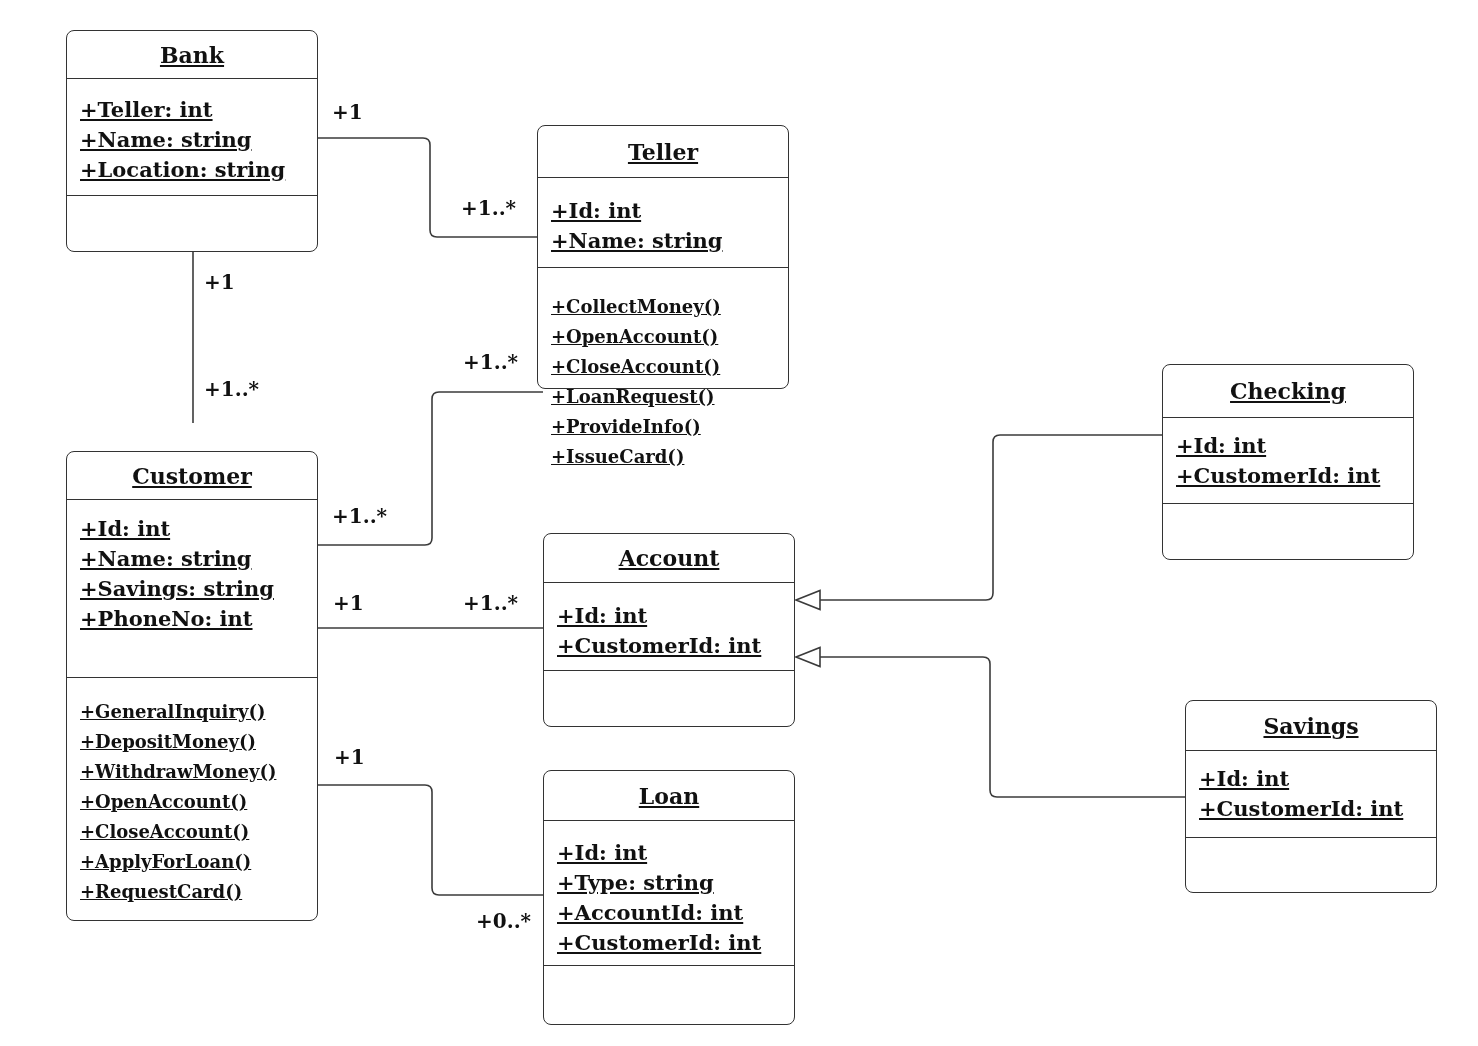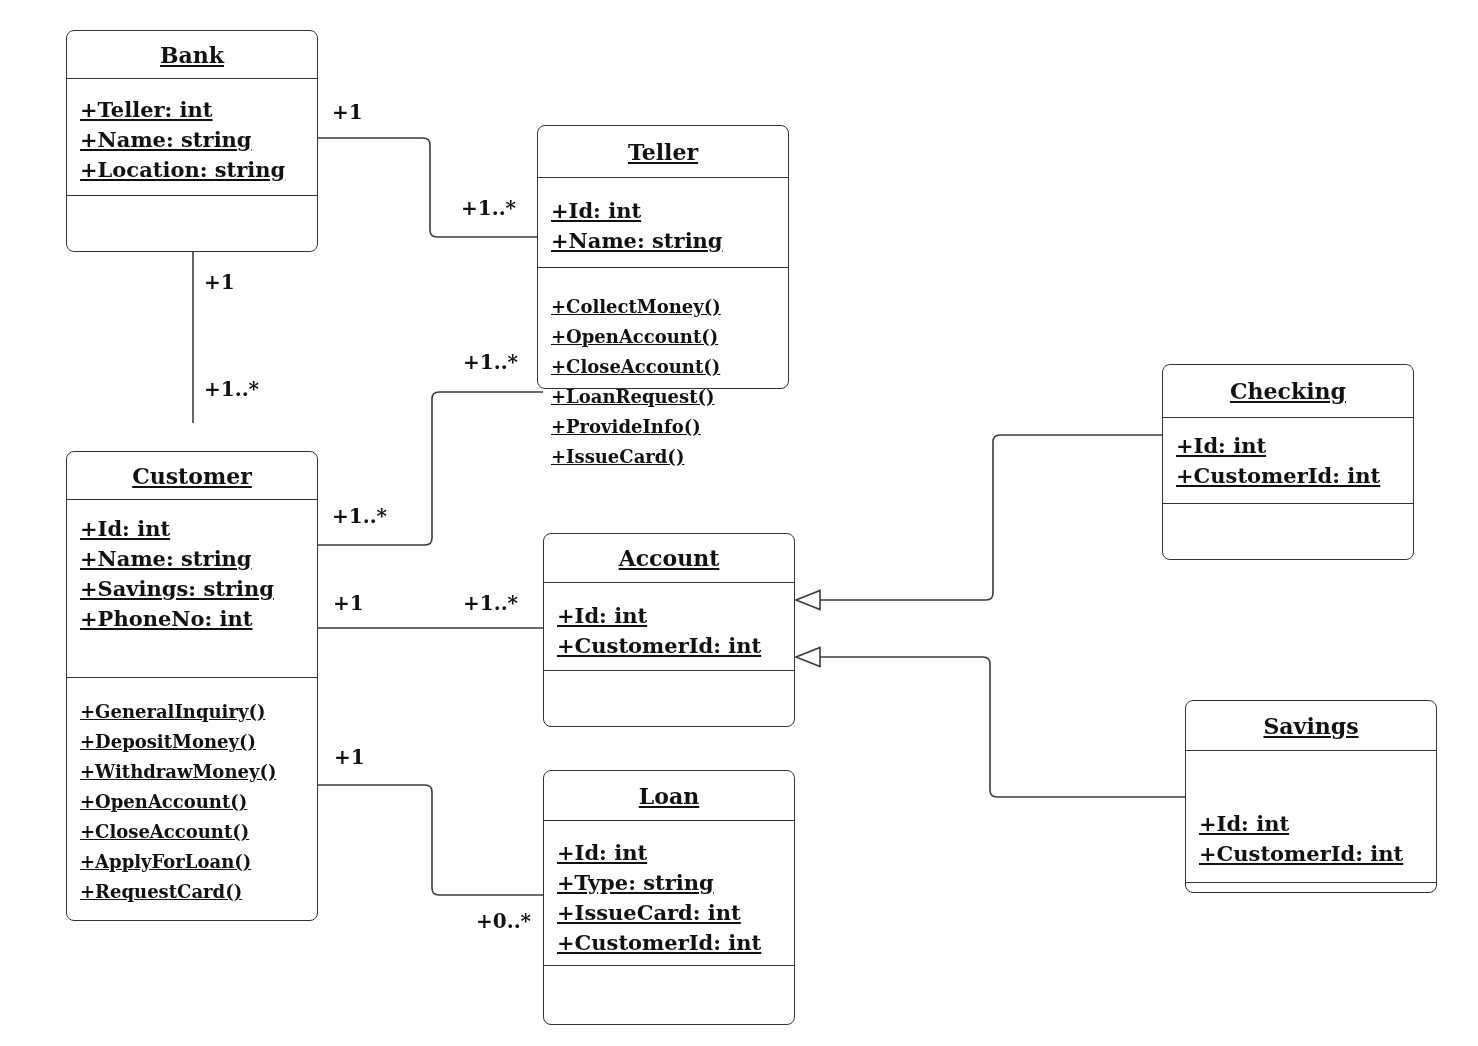--- a/index.html
+++ b/index.html
@@ -133,36 +133,36 @@
         <div>+CustomerId: int</div>
       </div>
     <div class="uml-methods" style="padding-top:8px;"></div>
   </div>
 
   <div class="uml-class" style="left:543px; top:770px; width:252px; height:255px;">
     <div class="uml-title" style="height:50px;">Loan</div>
     <div class="uml-attrs" style="height:145px; padding-top:17px;">
         <div>+Id: int</div>
         <div>+Type: string</div>
-        <div>+IssueCard: int</div>
+        <div>+AccountId: int</div>
         <div>+CustomerId: int</div>
       </div>
     <div class="uml-methods" style="padding-top:8px;"></div>
   </div>
 
   <div class="uml-class" style="left:1162px; top:364px; width:252px; height:196px;">
     <div class="uml-title" style="height:53px;">Checking</div>
     <div class="uml-attrs" style="height:86px; padding-top:13px;">
         <div>+Id: int</div>
         <div>+CustomerId: int</div>
       </div>
     <div class="uml-methods" style="padding-top:8px;"></div>
   </div>
 
-  <div class="uml-class" style="left:1185px; top:700px; width:252px; height:193px;gap:45px;">
+  <div class="uml-class" style="left:1185px; top:700px; width:252px; height:193px;">
     <div class="uml-title" style="height:50px;">Savings</div>
     <div class="uml-attrs" style="height:87px; padding-top:13px;">
         <div>+Id: int</div>
         <div>+CustomerId: int</div>
       </div>
     <div class="uml-methods" style="padding-top:8px;"></div>
   </div>
 
   <div class="mult" style="left:332px; top:100px;">+1</div>
   <div class="mult" style="left:461px; top:196px;">+1..*</div>

